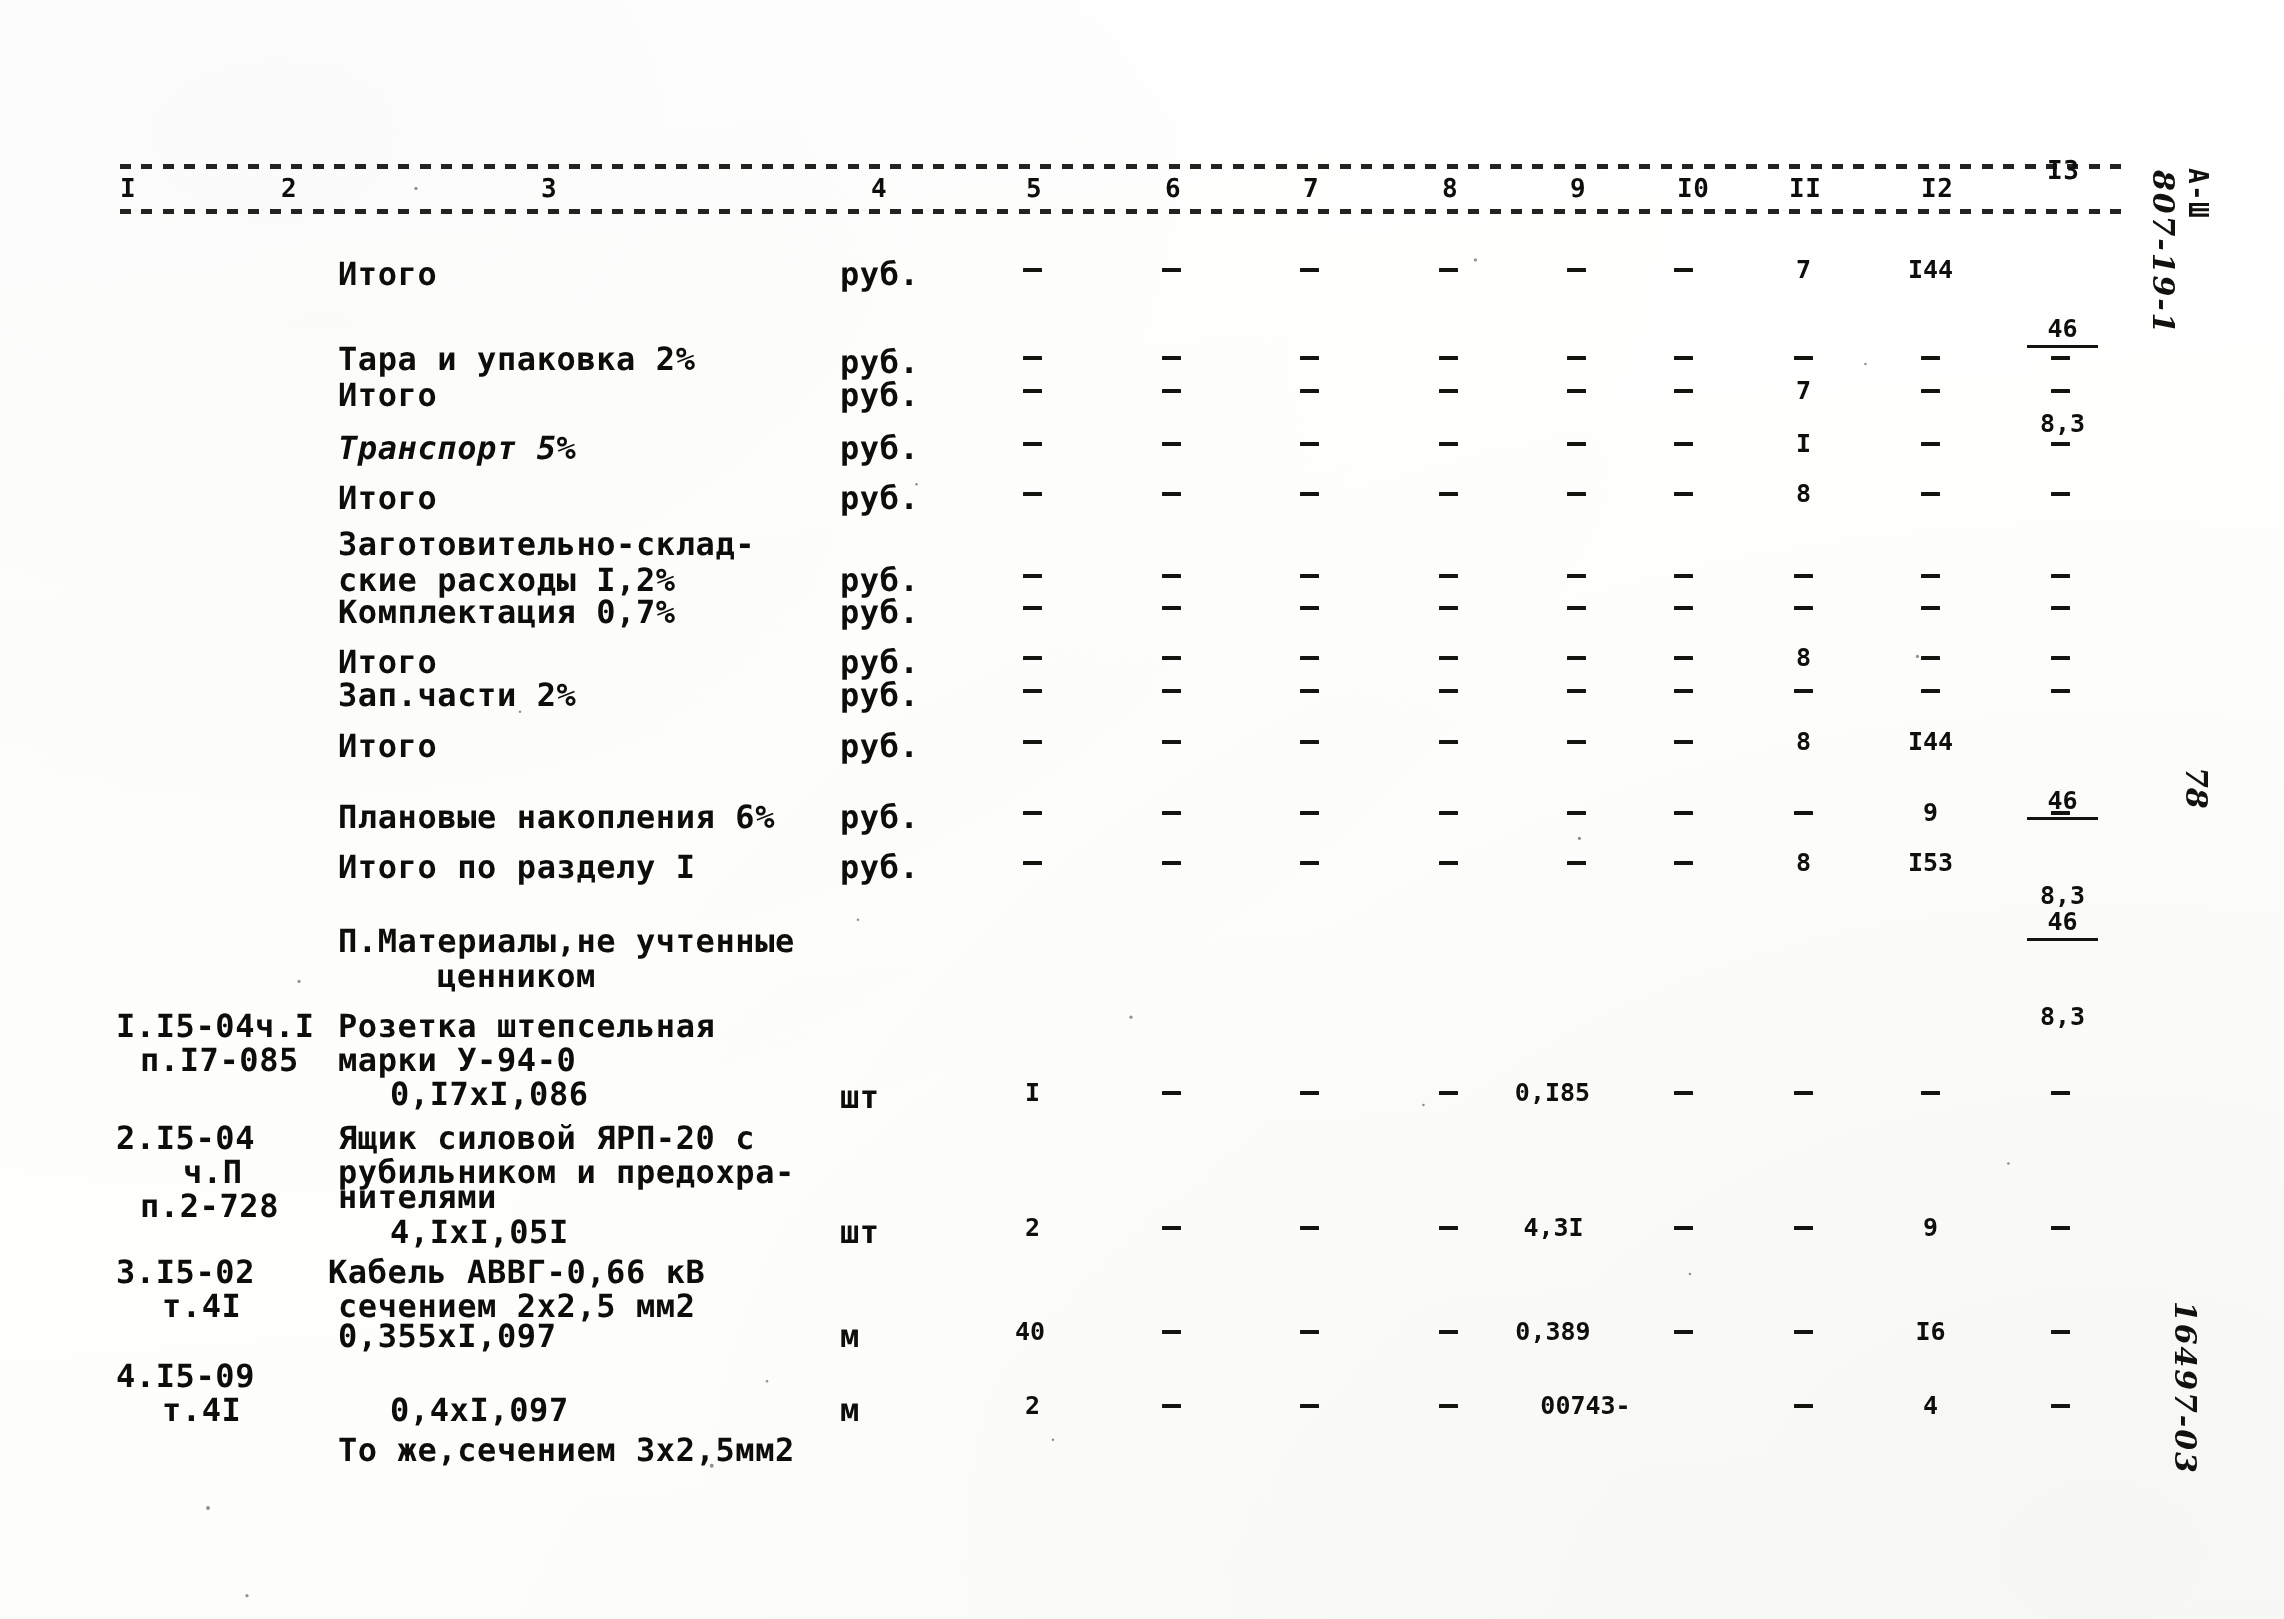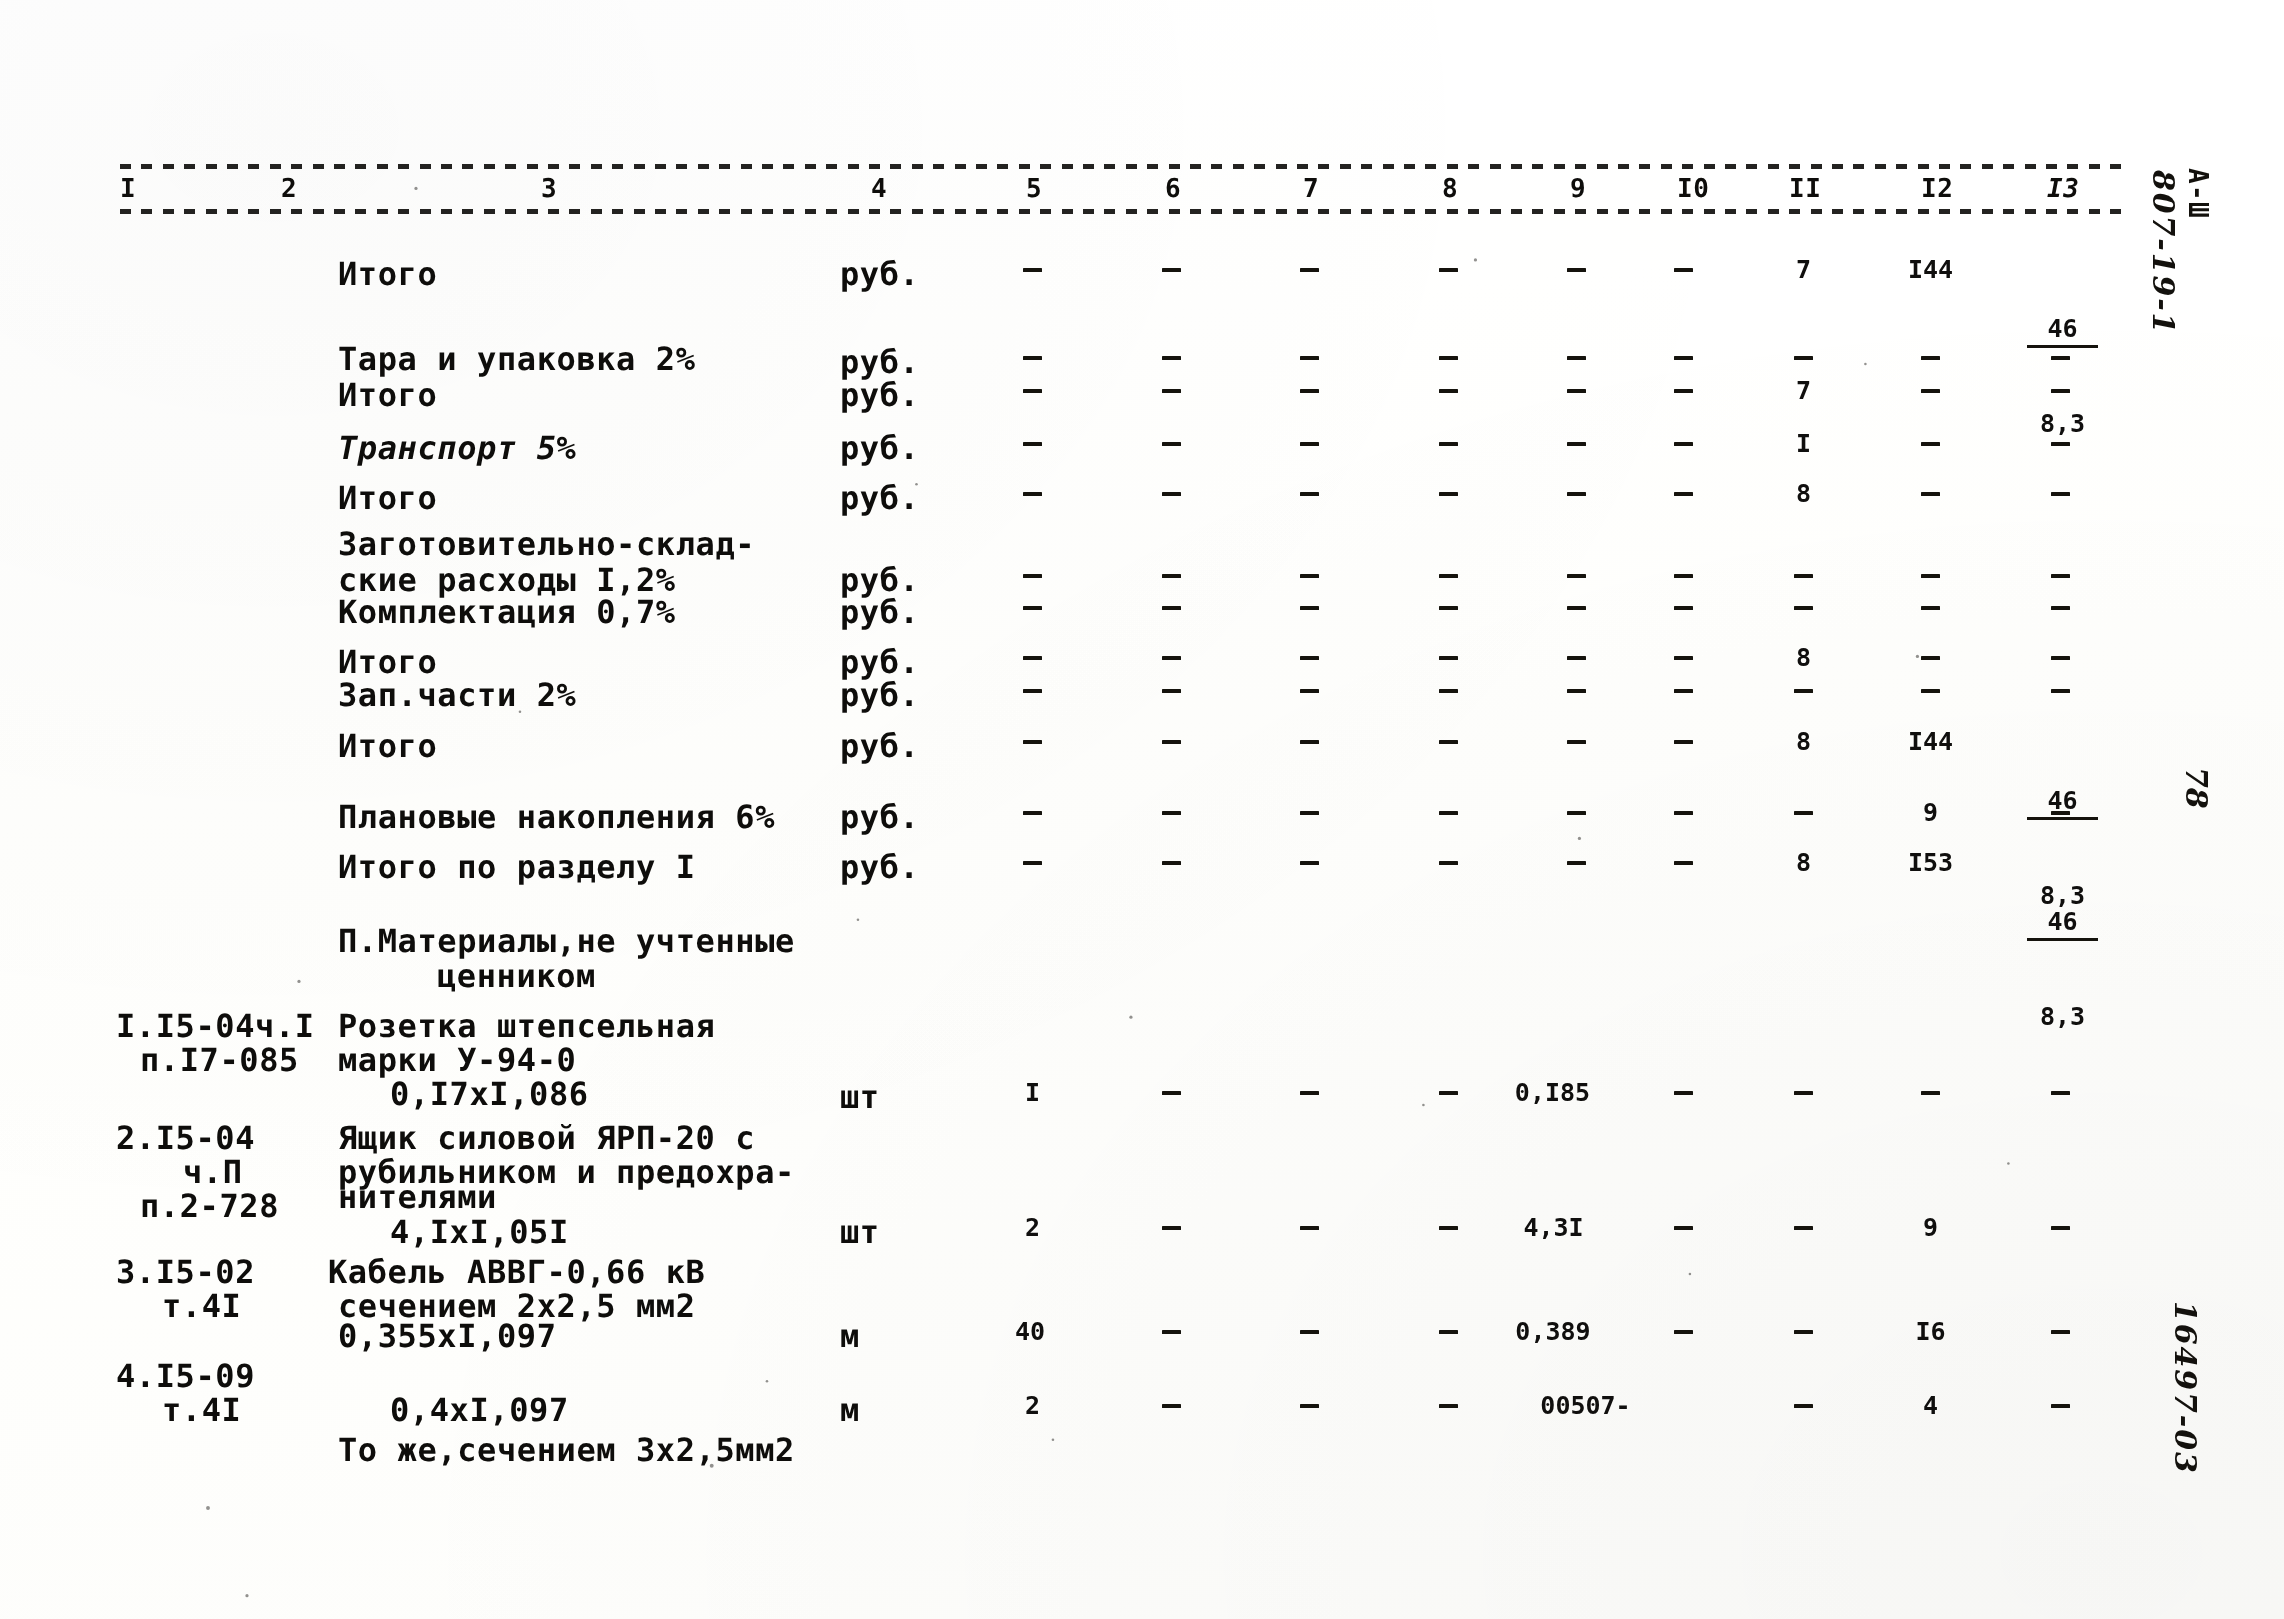--- a/index.html
+++ b/index.html
@@ -167,21 +167,21 @@
   <div class="tw sz-hdr" style="left:541px;  top:174px;">3</div>
   <div class="tw sz-hdr" style="left:871px; top:174px;">4</div>
   <div class="tw sz-hdr" style="left:1026px; top:174px;">5</div>
   <div class="tw sz-hdr" style="left:1165px; top:174px;">6</div>
   <div class="tw sz-hdr" style="left:1303px; top:174px;">7</div>
   <div class="tw sz-hdr" style="left:1442px; top:174px;">8</div>
   <div class="tw sz-hdr" style="left:1570px; top:174px;">9</div>
   <div class="tw sz-hdr" style="left:1677px; top:174px;">I0</div>
   <div class="tw sz-hdr" style="left:1789px; top:174px;">II</div>
   <div class="tw sz-hdr" style="left:1921px; top:174px;">I2</div>
-  <div class="tw sz-hdr" style="left:2047px; top:174px;font-style:italic;">I3</div>
+  <div class="tw sz-hdr" style="left:2047px; top:156px;">I3</div>
 
   <div class="dashrule" style="left:120px; top:209px; width:2002px;"></div>
 
   <div class="tw sz-body" style="left:338px; top:255px;">Итого</div>
   <div class="tw sz-body" style="left:840px; top:255px;">руб.</div>
   <div class="col" style="left:1013px; top:255px; width:39px;"><span class="dash"></span></div>
   <div class="col" style="left:1152px; top:255px; width:39px;"><span class="dash"></span></div>
   <div class="col" style="left:1290px; top:255px; width:39px;"><span class="dash"></span></div>
   <div class="col" style="left:1429px; top:255px; width:39px;"><span class="dash"></span></div>
   <div class="col" style="left:1557px; top:255px; width:39px;"><span class="dash"></span></div>
@@ -387,21 +387,21 @@
 
   <div class="tw sz-body" style="left:116px; top:1357px;">4.I5-09</div>
   <div class="tw sz-body" style="left:162px; top:1391px;">т.4I</div>
   <div class="tw sz-body" style="left:338px; top:1431px;">То же,сечением 3х2,5мм2</div>
   <div class="tw sz-body" style="left:390px; top:1391px;">0,4хI,097</div>
   <div class="tw sz-body" style="left:840px; top:1391px;">м</div>
   <div class="col" style="left:1013px; top:1391px; width:39px;">2</div>
   <div class="col" style="left:1152px; top:1391px; width:39px;"><span class="dash"></span></div>
   <div class="col" style="left:1290px; top:1391px; width:39px;"><span class="dash"></span></div>
   <div class="col" style="left:1429px; top:1391px; width:39px;"><span class="dash"></span></div>
-  <div class="col" style="left:1514px; top:1391px; width:143px;">00507-</div>
+  <div class="col" style="left:1514px; top:1391px; width:143px;">00743-</div>
   <div class="col" style="left:1784px; top:1391px; width:39px;"><span class="dash"></span></div>
   <div class="col" style="left:1898px; top:1391px; width:65px;">4</div>
   <div class="col" style="left:2041px; top:1391px; width:39px;"><span class="dash"></span></div>
 
   <div class="rot rot-typed" style="left:2213px; top:168px;">А-Ш</div>
   <div class="rot rot-hand" style="left:2181px; top:170px;">807-19-1</div>
   <div class="rot rot-page" style="left:2214px; top:767px;">78</div>
   <div class="rot rot-hand" style="left:2203px; top:1301px;">16497-03</div>
 
 </div>

